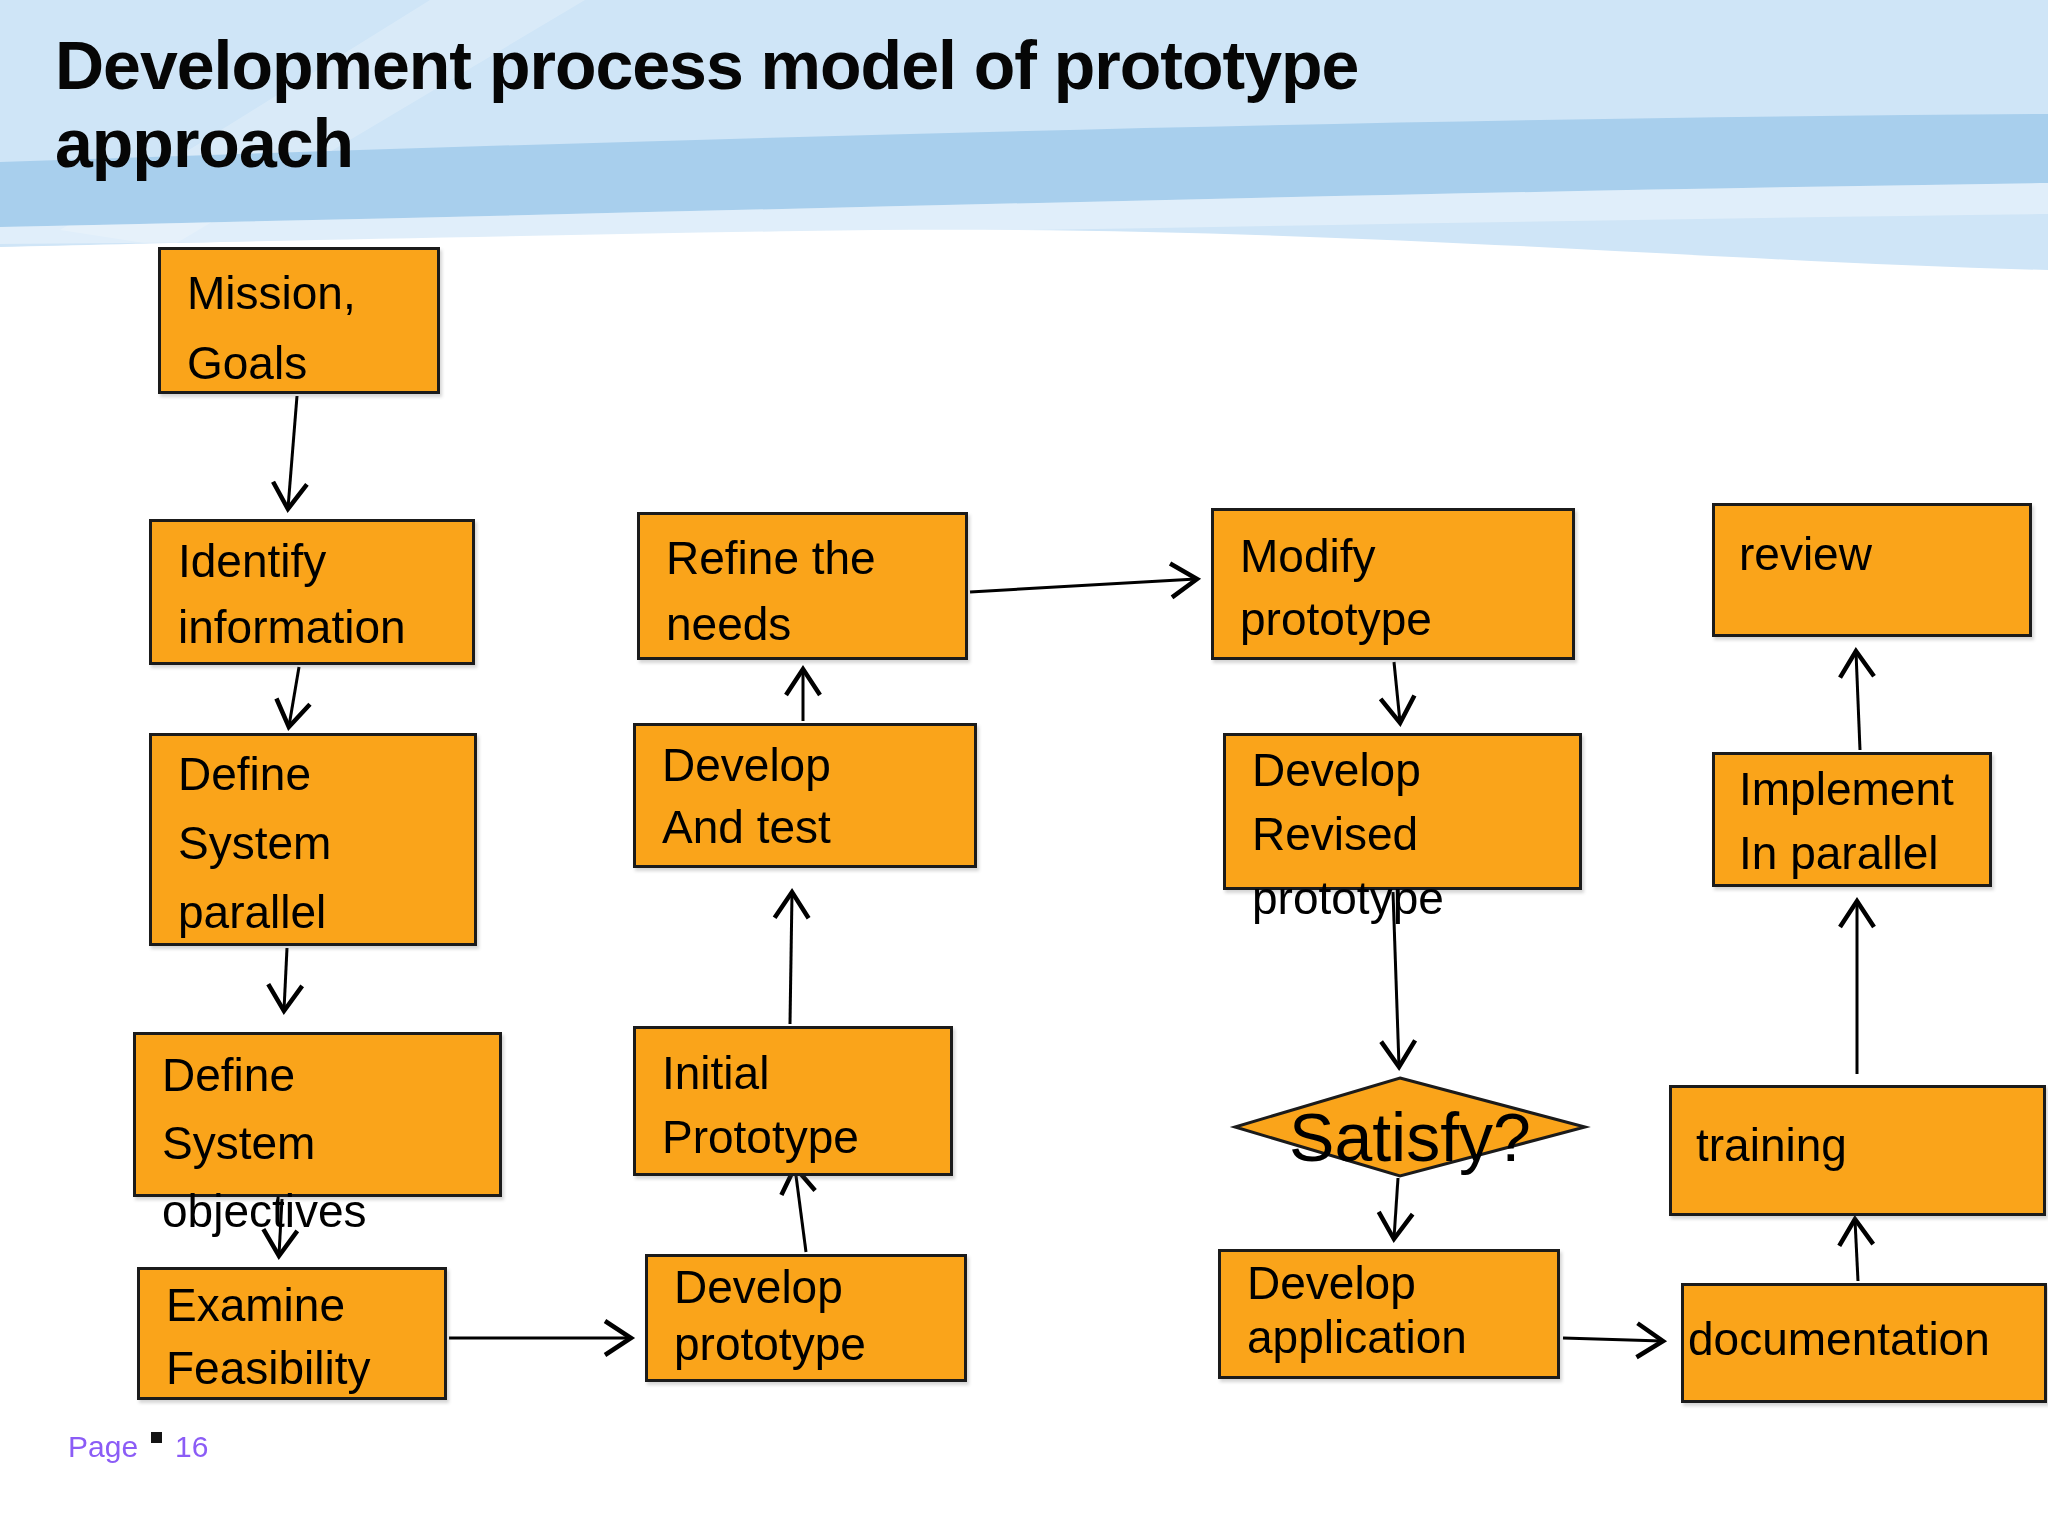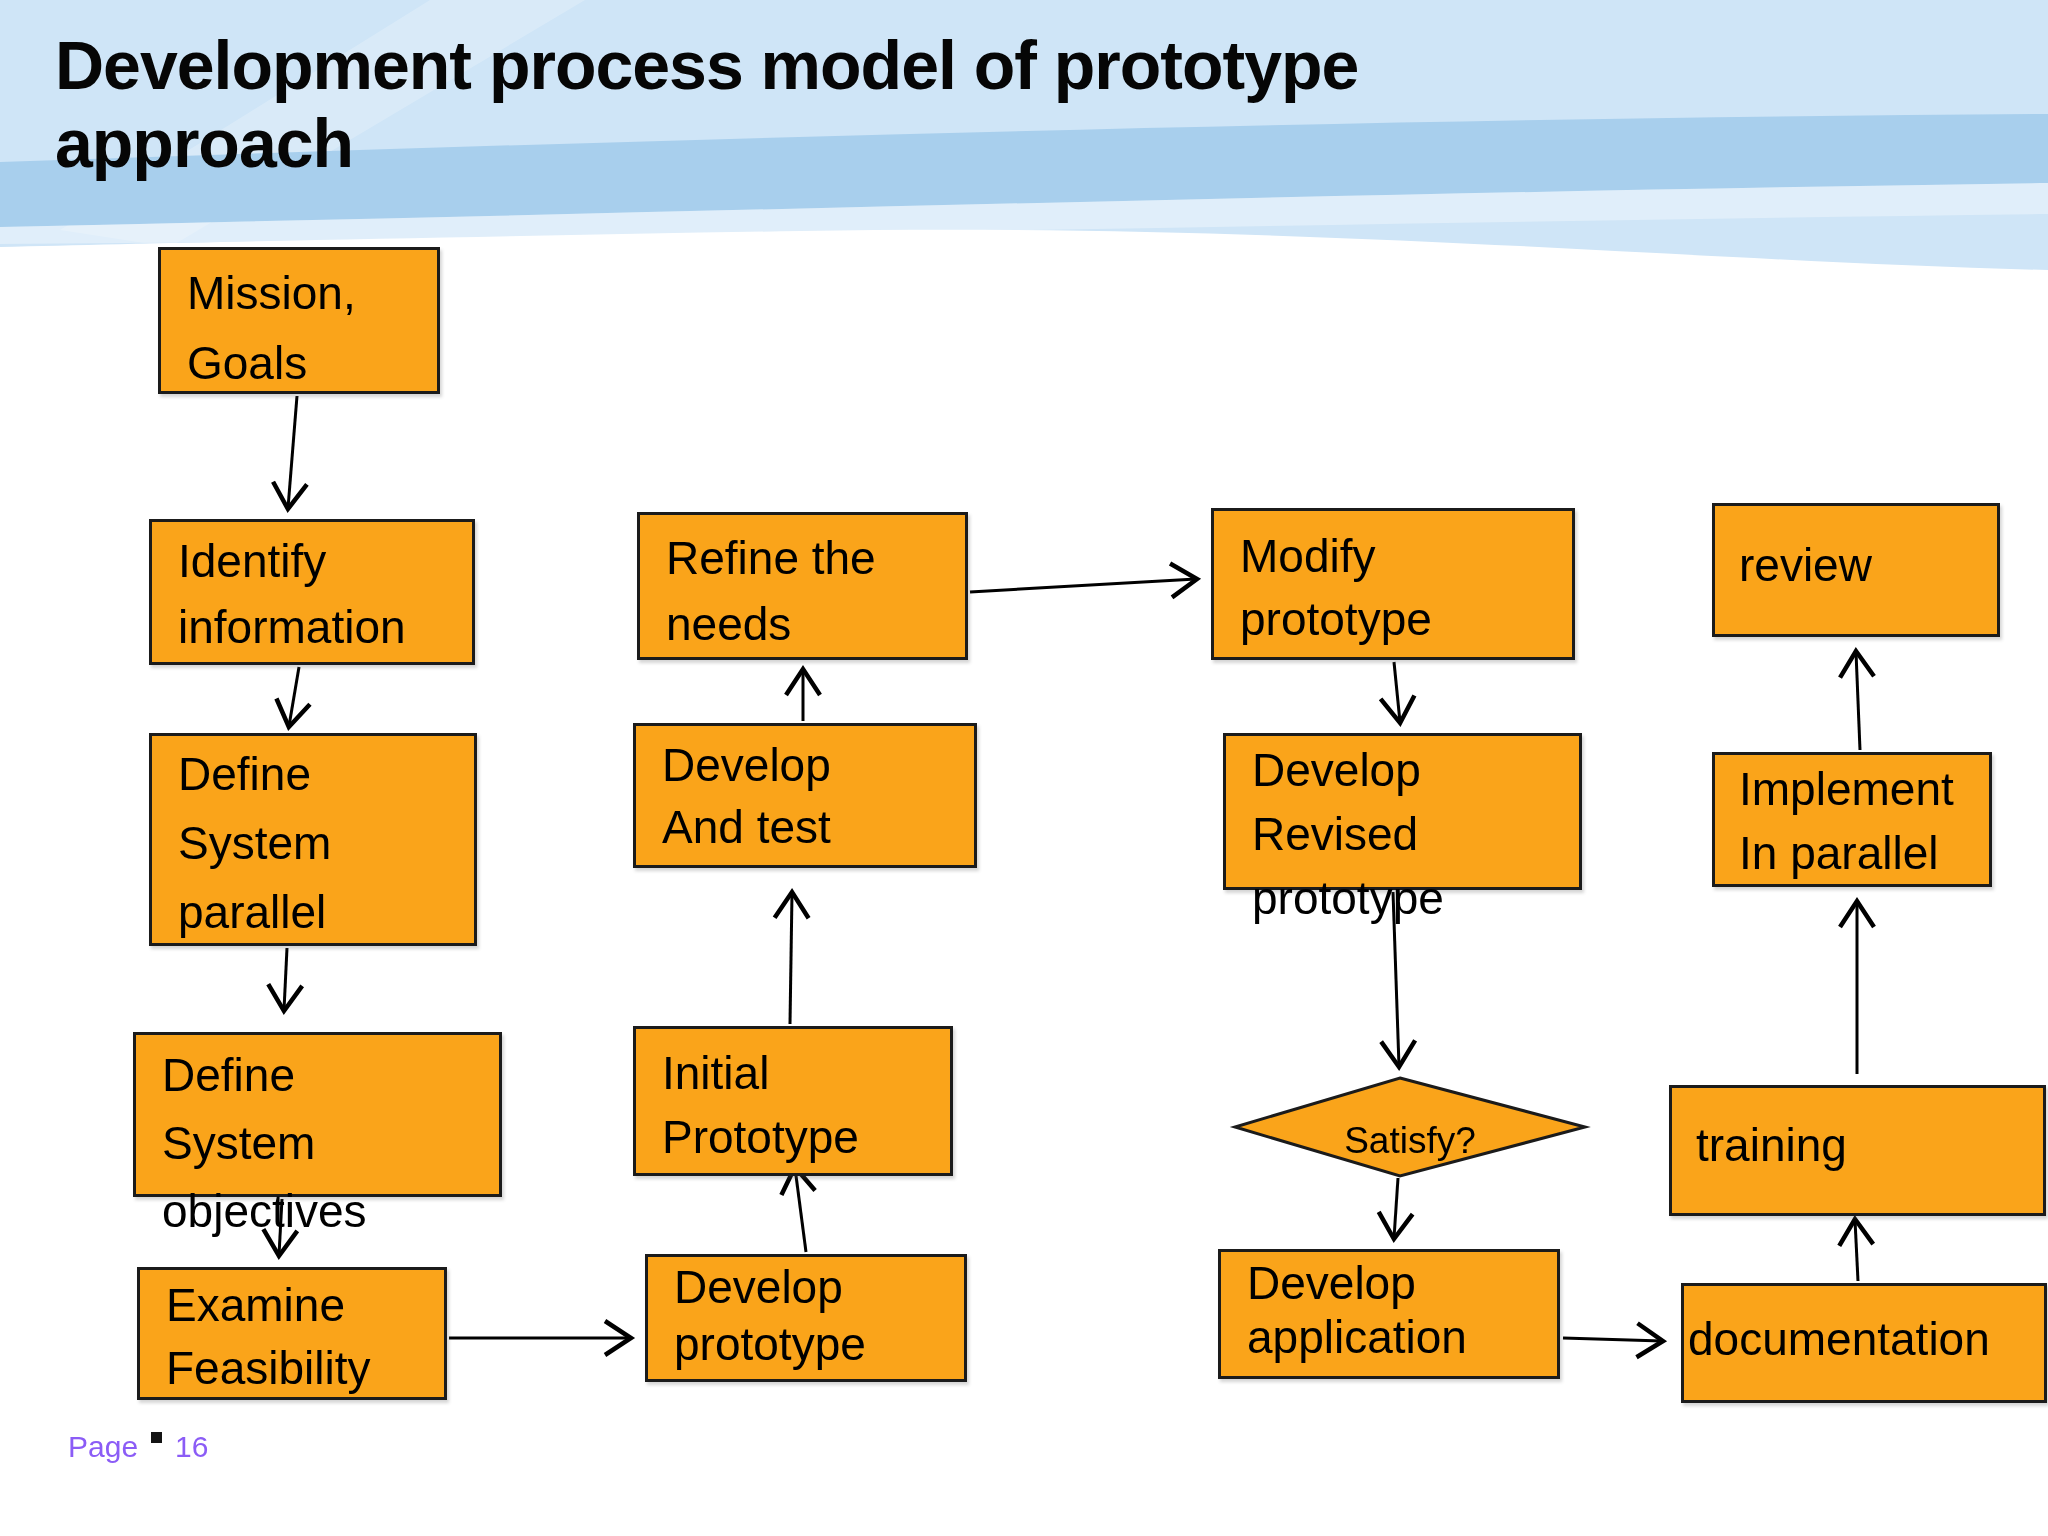--- a/index.html
+++ b/index.html
@@ -15,22 +15,22 @@
   }
   .node{
     position:absolute;box-sizing:border-box;
     background:#FAA41A;border:3px solid #1b1b1b;
     color:#000;font-size:46px;
     box-shadow:2px 3px 3px rgba(90,90,90,.25);
   }
   .node .line{display:block;white-space:nowrap;}
   .diamond-label{
     position:absolute;left:1235px;top:1098px;width:350px;
-    text-align:center;font-size:37px;color:#000;background:transparent;
-    border:none;box-shadow:none;margin-top:22px;
+    text-align:center;font-size:68px;color:#000;background:transparent;
+    border:none;box-shadow:none;
   }
   .footer{
     position:absolute;left:68px;top:1430px;
     font-size:30px;color:#8b5cf6;display:flex;align-items:flex-start;
   }
   .footer .sq{width:11px;height:11px;background:#141414;display:inline-block;margin:2px 13px 0 13px;}
 </style>
 </head>
 <body>
 
@@ -135,21 +135,21 @@
 
 <div class="node diamond-label">
   <span class="line">Satisfy?</span>
 </div>
 
 <div class="node" style="left:1218px;top:1249px;width:342px;height:130px;padding:4px 0 0 26px;line-height:54px;">
   <span class="line">Develop</span>
   <span class="line">application</span>
 </div>
 
-<div class="node" style="left:1712px;top:503px;width:288px;height:134px;padding:28px 0 0 24px;line-height:62px;">
+<div class="node" style="left:1712px;top:503px;width:320px;height:134px;padding:17px 0 0 24px;line-height:62px;">
   <span class="line">review</span>
 </div>
 
 <div class="node" style="left:1712px;top:752px;width:280px;height:135px;padding:2px 0 0 24px;line-height:64px;">
   <span class="line">Implement</span>
   <span class="line">In parallel</span>
 </div>
 
 <div class="node" style="left:1669px;top:1076px;width:377px;height:131px;padding:26px 13px 0 24px;line-height:62px;margin-top:9px;">
   <span class="line">training</span>

